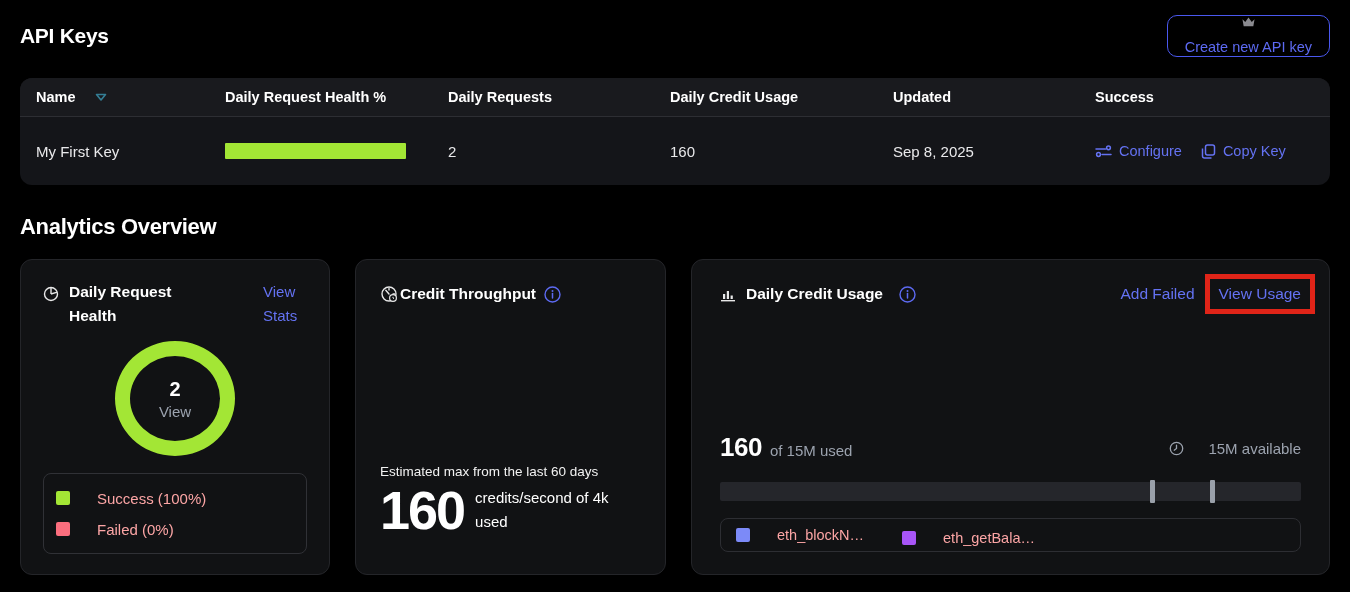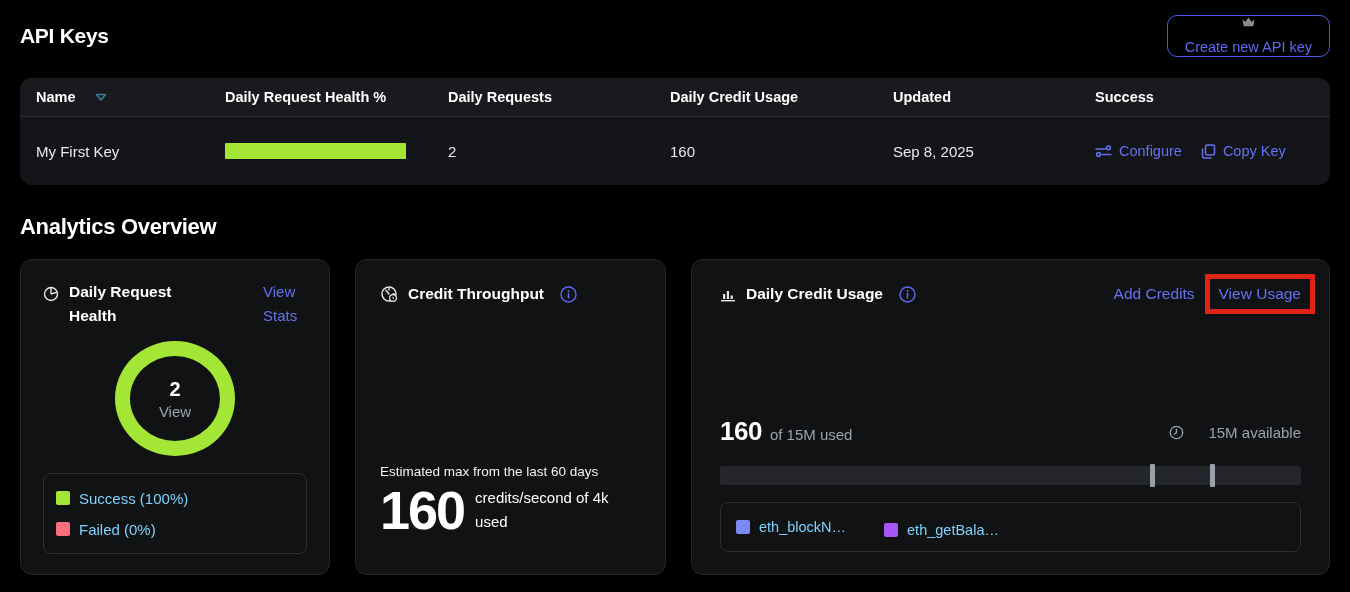--- a/index.html
+++ b/index.html
@@ -39,45 +39,45 @@
   
   .card1 { width:310px; padding:20px 22px; display:flex; flex-direction:column; }
   .c1-head { display:flex; gap:10px; }
   .c1-head .card-title { width:122px; }
   .c1-link { margin-left:auto; width:44px; line-height:1.6; }
   .donut { width:120px; height:120px; border:15px solid #a3e635; border-radius:50%;
            margin:13px auto 0; display:flex; flex-direction:column; align-items:center; justify-content:center; }
   .donut-total { font-size:20px; font-weight:700; }
   .donut-label { font-size:15px; color:#9ca3af; margin-top:2px; }
   .legend-box { margin-top:17px; border:1px solid #303136; border-radius:8px; padding:11px 12px; }
-  .legend-item { display:flex; align-items:center; gap:9px; font-size:15px; color:#7dd3fc; height:26px; }
+  .legend-item { display:flex; align-items:center; gap:27px; font-size:15px; color:#fca5a5; height:26px; }
   .legend-item + .legend-item { margin-top:5px; }
   .swatch { width:14px; height:14px; border-radius:2px; flex:none; }
 
   
   .card2 { width:311px; padding:22px 24px; display:flex; flex-direction:column; }
-  .c2-head { display:flex; align-items:center; gap:10px; }
+  .c2-head { display:flex; align-items:center; gap:2px; }
   .c2-sub { margin-top:auto; font-size:13.5px; color:#f2f2f2; }
   .c2-valrow { display:flex; align-items:center; gap:11px; margin-top:2px; padding-bottom:12px; }
   .big-num { font-size:54px; font-weight:700; letter-spacing:-2px; line-height:1.1; }
   .c2-unit { font-size:15px; line-height:1.6; width:160px; color:#fff; }
 
   
   .card3 { flex:1; padding:22px 28px; display:flex; flex-direction:column; }
   .c3-head { display:flex; align-items:center; gap:10px; }
   .c3-links { margin-left:auto; display:flex; align-items:center; gap:24px; font-size:15.5px; }
   .vu-wrap { position:relative; }
   .red-box { position:absolute; inset:-11px -14px; border:5px solid #e02418; pointer-events:none; }
   .c3-usage { margin-top:auto; display:flex; align-items:baseline; }
   .c3-num { font-size:26px; font-weight:700; letter-spacing:-0.5px; }
   .c3-suffix { font-size:15px; color:#9ca3af; margin-left:8px; }
   .c3-avail { margin-left:auto; display:flex; align-items:center; gap:24px; font-size:15px; color:#9ca3af; }
   .progress { margin-top:19px; height:19px; background:#25262b; border-radius:2px; position:relative; }
   .tick { position:absolute; top:-2px; bottom:-2px; width:5px; background:#9aa0aa; border-radius:1px; }
-  .c3-legend { margin-top:17px; border:1px solid #2d2e33; border-radius:8px; height:50px;
+  .c3-legend { margin-top:17px; border:1px solid #2d2e33; border-radius:8px; height:34px;
                display:flex; align-items:center; gap:38px; padding:0 15px; }
   .c3-legend .legend-item { font-size:14.5px; height:auto; }
 
   .icon { flex:none; display:inline-flex; }
 </style>
 </head>
 <body>
 
 <div class="app">
 
@@ -216,21 +216,21 @@
         </span>
         <div class="card-title">Daily Credit Usage</div>
         <span class="icon" style="margin-left:6px">
           <svg width="17" height="17" viewBox="0 0 17 17" fill="none">
               <circle cx="8.5" cy="8.5" r="7.5" stroke="#5d6af2" stroke-width="1.4"></circle>
               <path d="M8.5 7.6 V12" stroke="#5d6af2" stroke-width="1.5" stroke-linecap="round"></path>
               <circle cx="8.5" cy="5" r="1" fill="#5d6af2"></circle>
             </svg>
         </span>
         <div class="c3-links">
-          <span class="link" style="font-size:15.5px">Add Credits</span>
+          <span class="link" style="font-size:15.5px">Add Failed</span>
           <span class="vu-wrap">
             <span class="link" style="font-size:15.5px">View Usage</span>
             <span class="red-box"></span>
           </span>
         </div>
       </div>
 
       <div class="c3-usage">
         <span class="c3-num">160</span>
         <span class="c3-suffix">of 15M used</span>

